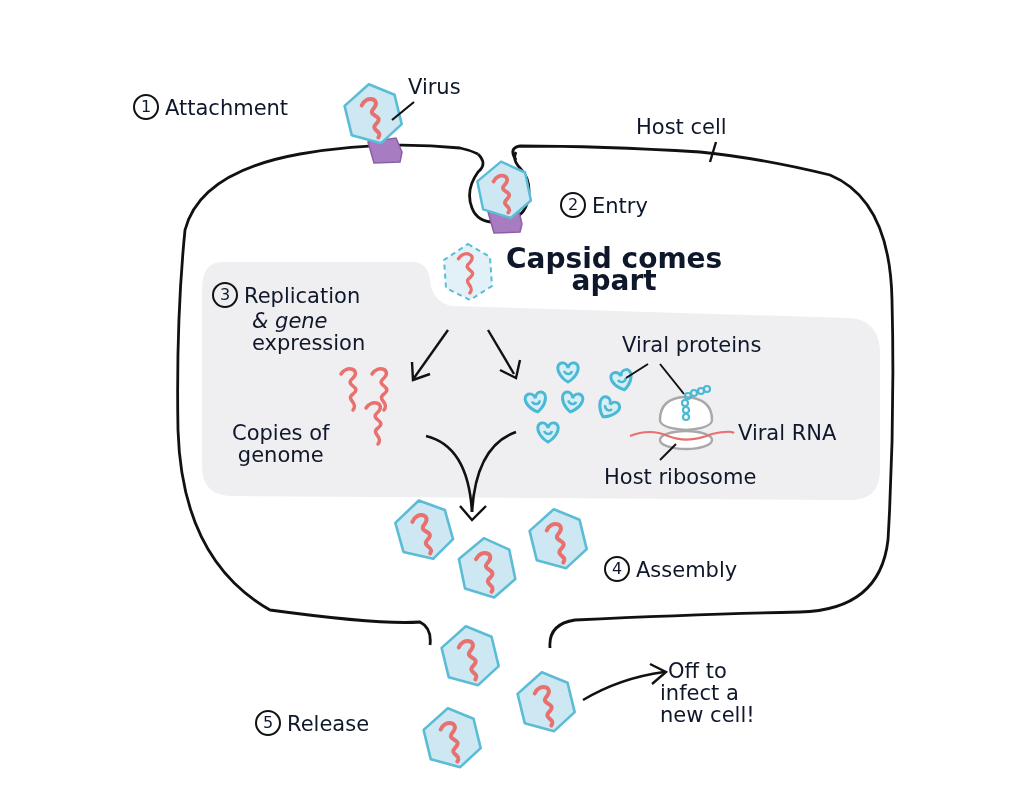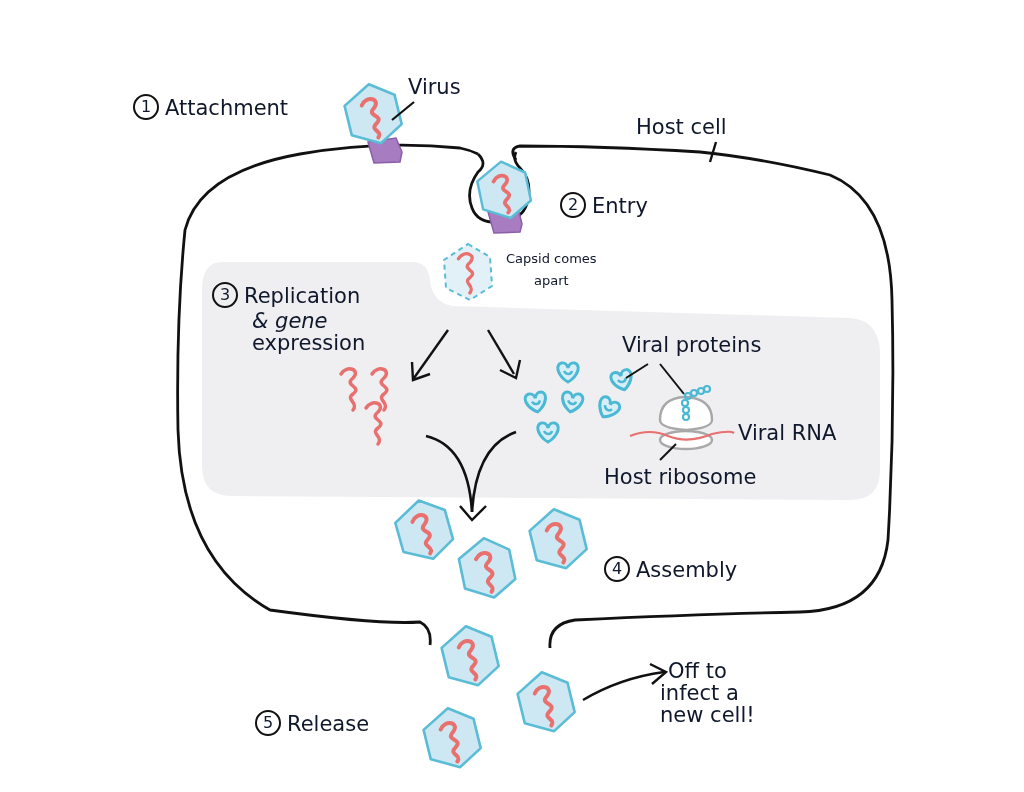--- a/index.html
+++ b/index.html
@@ -5,21 +5,21 @@
   html, body { margin: 0; padding: 0; background: #ffffff; }
   body { width: 1024px; height: 792px; position: relative; overflow: hidden;
          font-family: "DejaVu Sans", sans-serif; color: #111; }
   #stage { position: absolute; left: 0; top: 0; width: 1024px; height: 792px; }
   .title-box { position: absolute; left: 190px; top: 16px; width: 608px; height: 44px;
                border: 2.5px solid #111; box-sizing: border-box;
                display: flex; align-items: center; justify-content: center;
                font-family: "DejaVu Sans", sans-serif; font-size: 22px; letter-spacing: 1.5px; }
   .lbl { position: absolute; font-family: "DejaVu Sans", sans-serif; font-size: 21px;
          line-height: 22px; white-space: nowrap; color: #0f172a; }
-  .lbl.sm { font-size: 13px; }
+  .lbl.sm { font-size: 28px; font-weight: bold; }
   .num { display: inline-block; width: 22px; height: 22px; border: 2px solid #111; border-radius: 50%;
          text-align: center; line-height: 22px; font-size: 16px; margin-right: 6px; box-sizing: content-box;
          vertical-align: middle; position: relative; top: -2px; }
   .center { text-align: center; }
 </style>
 </head>
 <body>
 
 <div id="stage">
   <svg width="1024" height="792" viewBox="0 0 1024 792" xmlns="http://www.w3.org/2000/svg" style="position:absolute;left:0;top:0;">
@@ -137,20 +137,24 @@
     <div>Capsid comes</div>
     <div>apart</div>
   </div>
 
   <div class="lbl" style="left:212px;top:284px;">
     <div><span class="num">3</span><span>Replication</span></div>
     <div style="padding-left:40px;font-style:italic;">&amp; gene</div>
     <div style="padding-left:40px;">expression</div>
   </div>
 
+  <div class="lbl center" style="left:232px;top:422px;">
+    <div>Copies of</div>
+    <div>genome</div>
+  </div>
 
   <div class="lbl" style="left:622px;top:334px;">Viral proteins</div>
   <div class="lbl" style="left:738px;top:422px;">Viral RNA</div>
   <div class="lbl" style="left:604px;top:466px;">Host ribosome</div>
 
   <div class="lbl" style="left:604px;top:558px;">
     <span class="num">4</span><span>Assembly</span>
   </div>
 
   <div class="lbl" style="left:255px;top:664px;margin-top:48px;">

